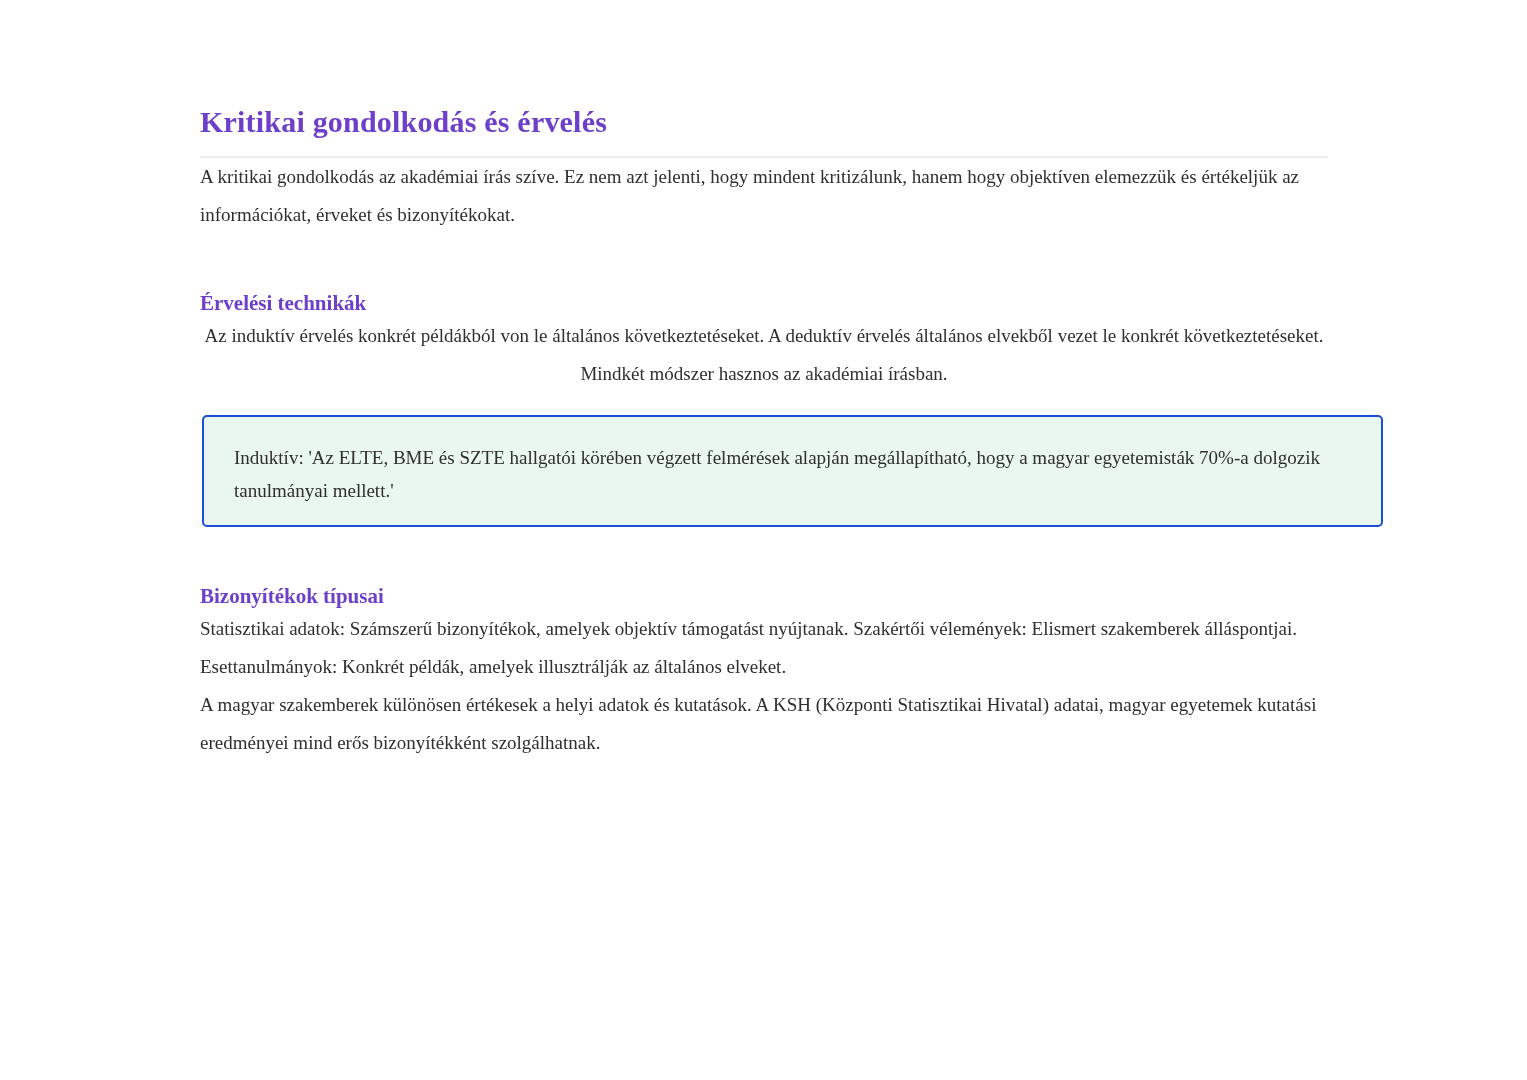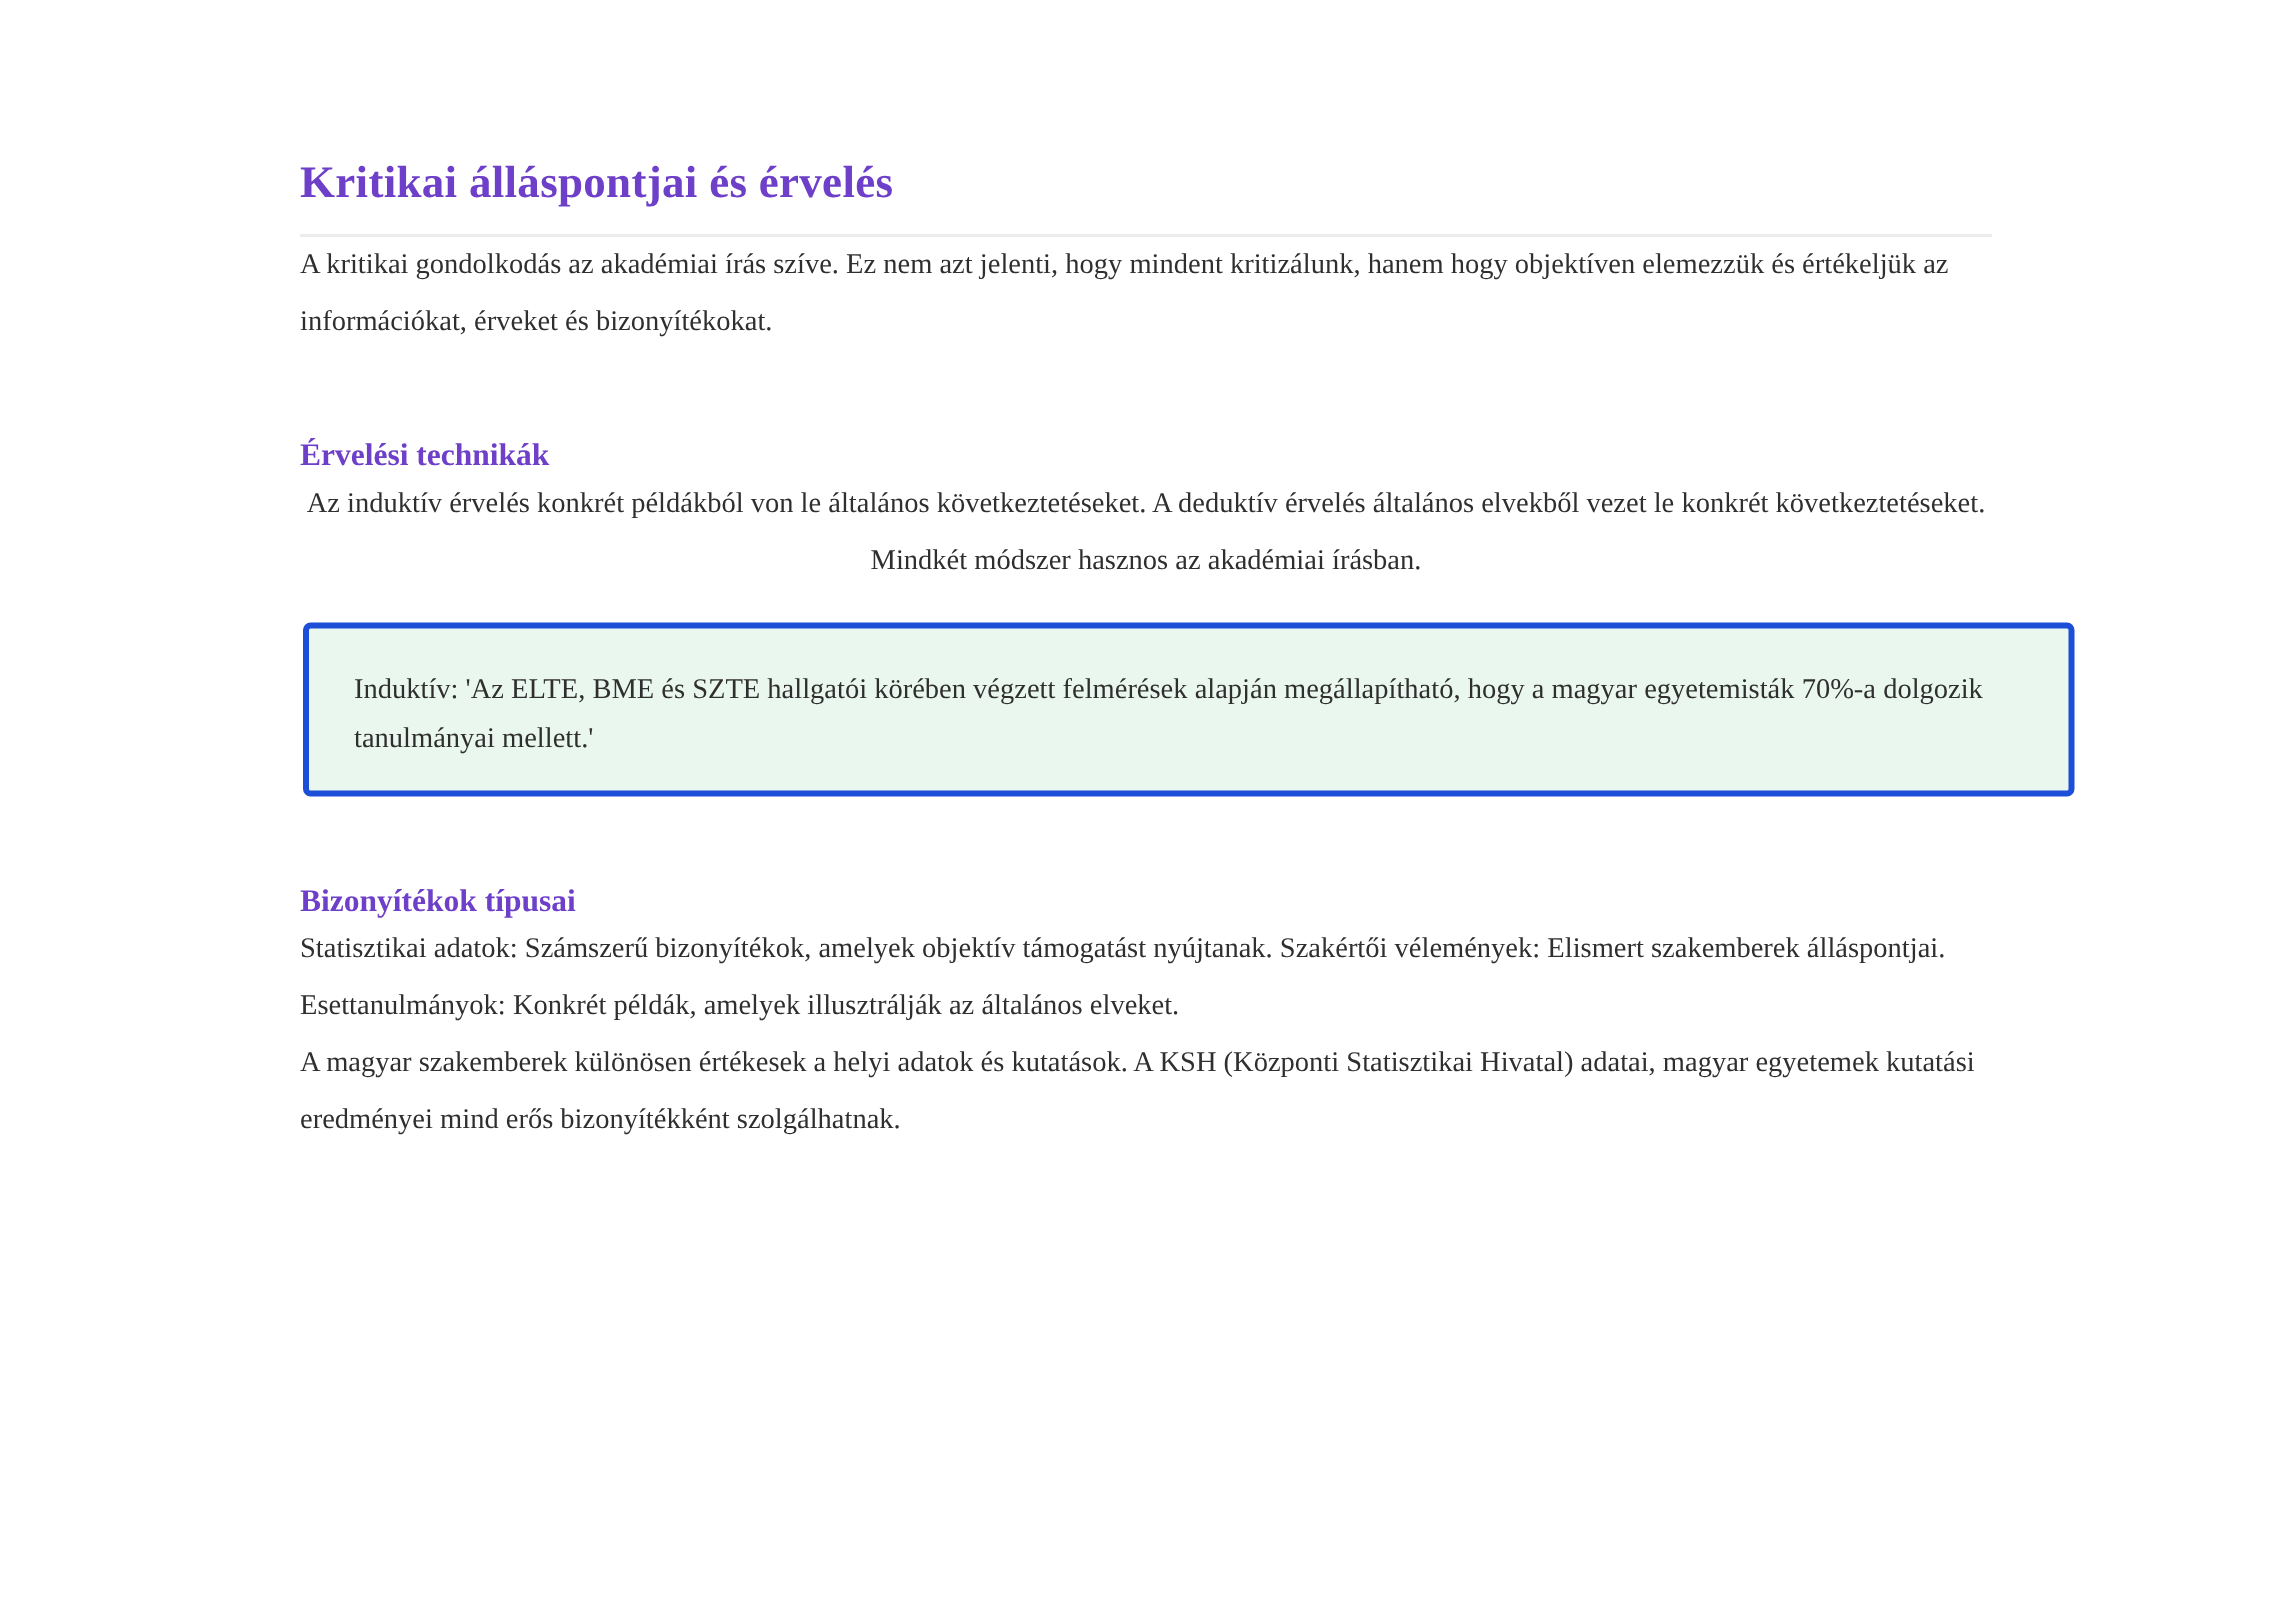--- a/index.html
+++ b/index.html
@@ -47,21 +47,21 @@
     font-size: 21px;
     line-height: 27px;
     font-weight: 700;
     color: #6e3fc8;
   }
   .callout {
     box-sizing: border-box;
     margin: 22px 0 0 2px;
     width: 1181px;
     background: #eaf7ef;
-    border: 4px solid #1d4ed8;
+    border: 2px solid #1d4ed8;
     border-radius: 5px;
     padding: 24px 34px 18px 30px;
   }
   .callout-text {
     margin: 0;
     font-size: 19px;
     line-height: 33px;
     color: #2f2f2f;
   }
   
@@ -70,21 +70,21 @@
   .mt23 { margin-top: 23px; text-align: center; }
   .mt28 { margin-top: 28px; }
   .mt25 { margin-top: 25px; }
   .mt20 { margin-top: 20px; }
 </style>
 </head>
 <body>
 
 <div class="page">
 
-  <h1 class="doc-title">Kritikai álláspontjai és érvelés</h1>
+  <h1 class="doc-title">Kritikai gondolkodás és érvelés</h1>
 
   <hr class="title-divider">
 
   <p class="body-para mt32">A kritikai gondolkodás az akadémiai írás szíve. Ez nem azt jelenti, hogy mindent kritizálunk, hanem hogy objektíven elemezzük és értékeljük az információkat, érveket és bizonyítékokat.</p>
 
   <h2 class="section-heading mt36">Érvelési technikák</h2>
 
   <p class="body-para mt23">Az induktív érvelés konkrét példákból von le általános következtetéseket. A deduktív érvelés általános elvekből vezet le konkrét következtetéseket. Mindkét módszer hasznos az akadémiai írásban.</p>
 
   <div class="callout">

